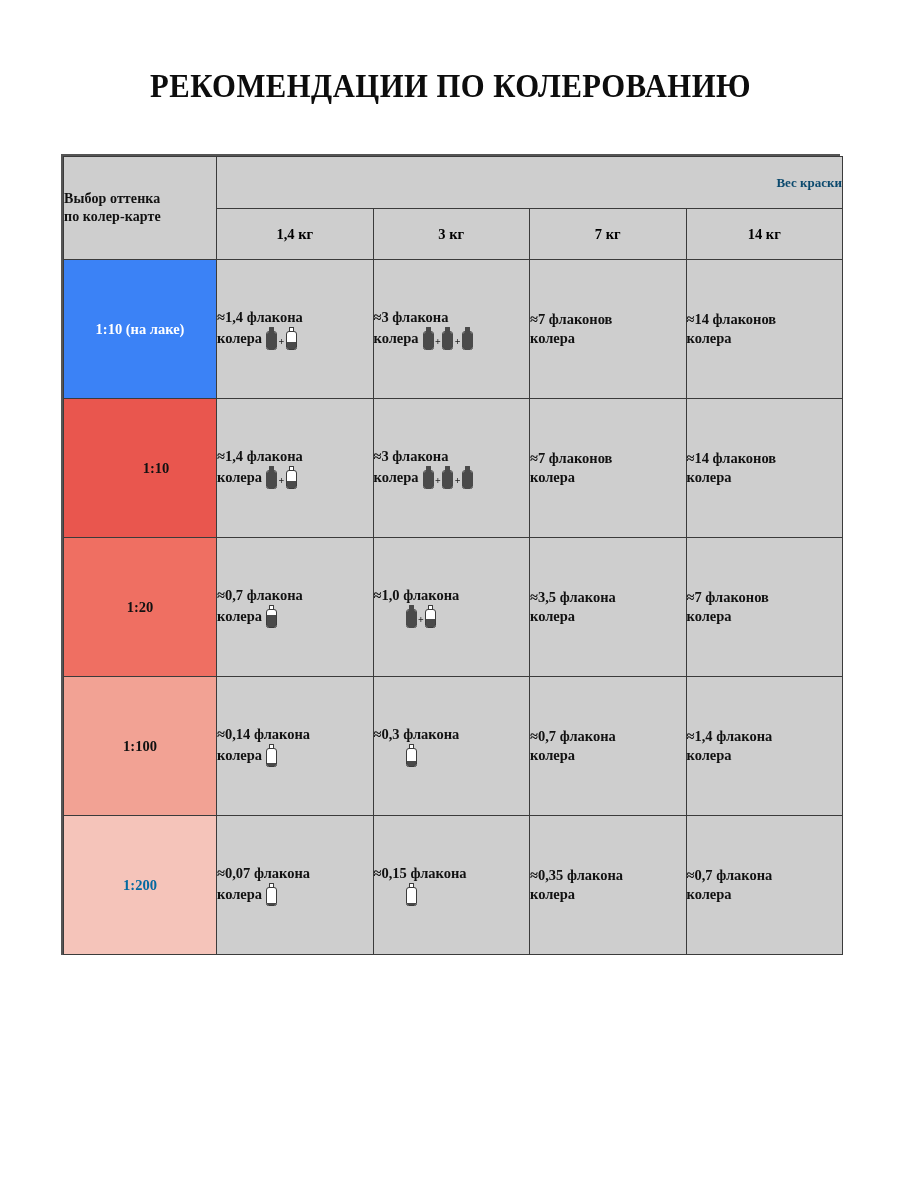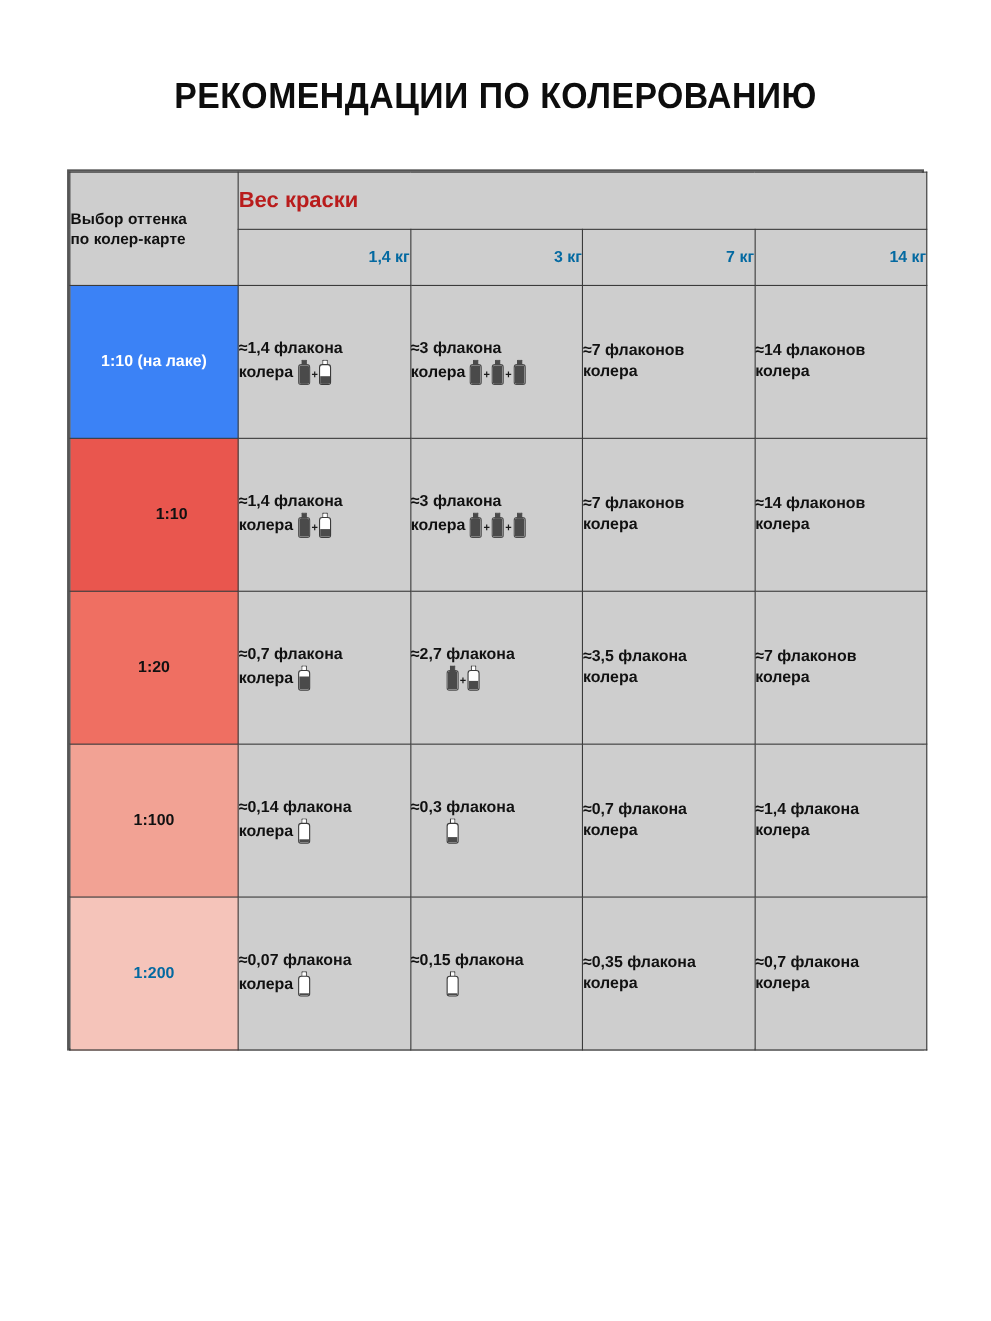--- a/index.html
+++ b/index.html
@@ -14,20 +14,21 @@
     font-family: "Liberation Sans", "DejaVu Sans", sans-serif;
     color: #111111;
     overflow: hidden;
     position: relative;
   }
 
   .page {
     position: relative;
     width: 810px;
     height: 1201px;
+    font-family: Liberation Serif, serif;
   }
 
   
   .title {
     position: absolute;
     left: 0;
     top: 68px;
     width: 901px;
     text-align: center;
     font-size: 33px;
@@ -71,34 +72,34 @@
   .hdr-shade {
     text-align: left;
     vertical-align: middle;
     padding: 0 0 0 14px;
     font-size: 14px;
     line-height: 1.32;
     color: #111111;
     letter-spacing: 0.1px;
   }
   .hdr-weight-group {
-    text-align: left;
-    vertical-align: middle;
-    font-size: 20px;
+    text-align: right;
+    vertical-align: middle;
+    font-size: 13px;
     font-weight: bold;
     height: 51px;
-    color: #b91c1c;
+    color: #0c4a6e;
   }
   .hdr-weight {
-    text-align: right;
+    text-align: center;
     vertical-align: middle;
     font-size: 14.5px;
     font-weight: bold;
     height: 50px;
-    color: #0369a1;
+    color: #000000;
   }
 
   
   .shade-cell {
     text-align: center;
     vertical-align: middle;
     font-size: 14.5px;
     font-weight: bold;
     color: #111111;
     height: 138px;
@@ -302,21 +303,21 @@
           <tr>
             <td class="shade-cell" style="background: rgb(239, 111, 98); color: rgb(17, 17, 17);"><span>1:20</span></td>
             <td class="val-cell"><span><span>≈0,7 флакона</span><br><span>колера</span><span class="bottles">
                   <span class="bottle">
                     <span class="cap"></span>
                     <span class="body">
                       <span class="fill" style="height: 70%;"></span>
                     </span>
                   </span>
                 </span></span></td>
-            <td class="val-cell"><span><span>≈2,7 флакона</span><br><span style="display: inline-block; margin-left: 28px;"><span class="bottles">
+            <td class="val-cell"><span><span>≈1,0 флакона</span><br><span style="display: inline-block; margin-left: 28px;"><span class="bottles">
                     <span class="bottle full">
                       <span class="cap"></span>
                       <span class="body">
                         <span class="fill" style="height: 100%;"></span>
                       </span>
                     </span>
                     <span class="plus">+</span>
                     <span class="bottle">
                       <span class="cap"></span>
                       <span class="body">

